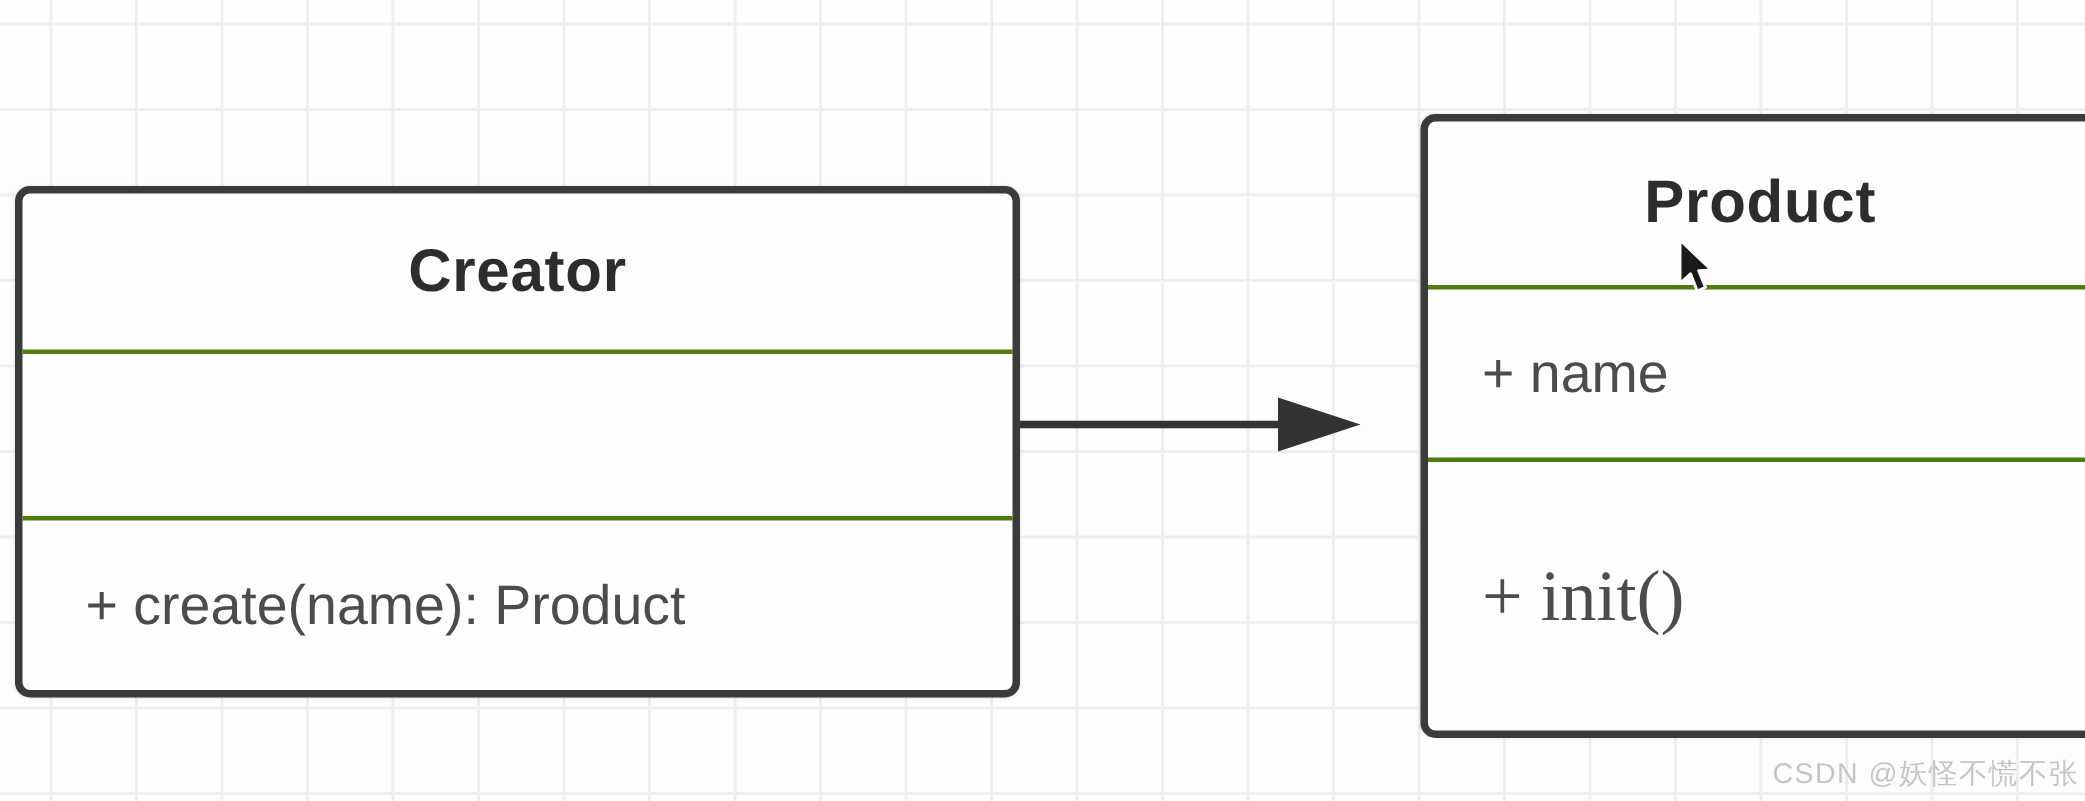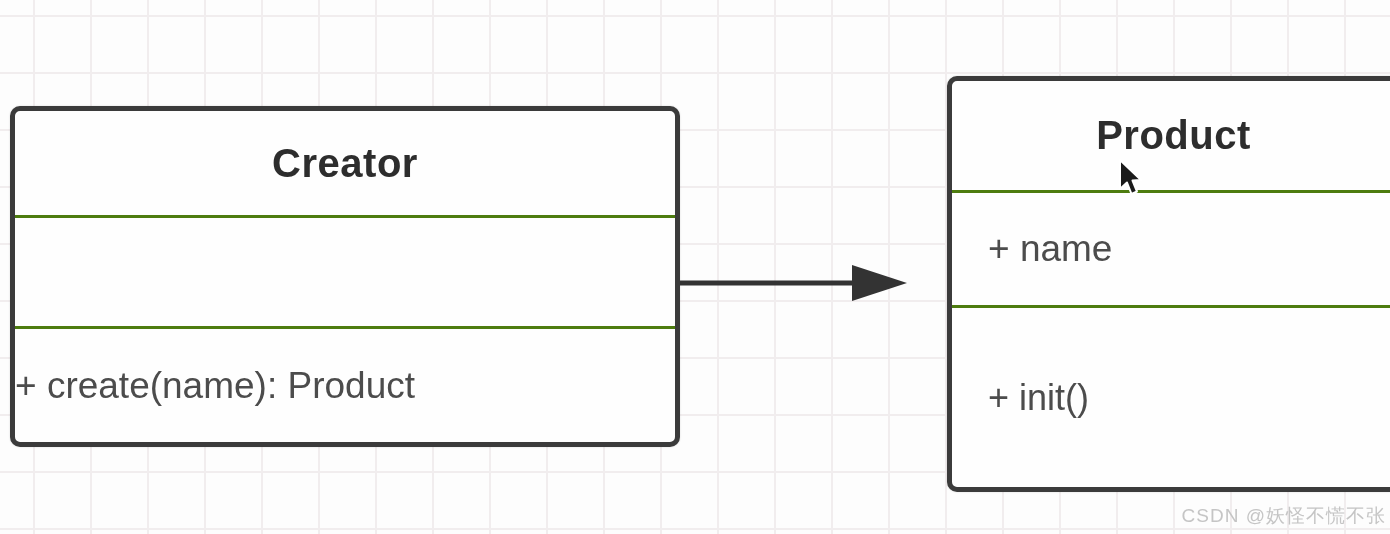--- a/index.html
+++ b/index.html
@@ -39,35 +39,35 @@
     font-weight: bold;
     font-size: 40px;
     letter-spacing: 0.5px;
     color: #2d2d2d;
   }
   .member {
     font-size: 37px;
     color: #4c4c4c;
     white-space: nowrap;
   }
-  .creator-box { left: 10px; top: 106px; width: 670px; height: 341px; }
+  .creator-box { left: 10px; top: 124px; width: 670px; height: 341px; }
   .creator-box .sec-title   { height: 104px; }
   .creator-box .sec-attrs   { height: 111px; }
-  .creator-box .sec-methods { height: 116px; }
+  .creator-box .sec-methods { height: 116px; padding-left: 42px; }
   .product-box { left: 907px; top: 76px; width: 453px; height: 416px; margin-left: 40px; }
   .product-box .sec-title   { height: 109px; }
   .product-box .sec-attrs   { height: 115px; padding-left: 36px; }
   .product-box .sec-methods {
     height: 182px;
     padding-left: 36px;
     flex-direction: column;
     align-items: flex-start;
     justify-content: center;
   }
-  .product-box .sec-methods .member { line-height: 60px; font-size: 36px; }
+  .product-box .sec-methods .member { line-height: 60px; font-size: 48px; font-family: Liberation Serif, serif; }
   .arrow-svg { position: absolute; left: 680px; top: 260px; }
   .cursor-svg { position: absolute; left: 1117px; top: 158px; }
   .watermark {
     position: absolute;
     right: 4px;
     bottom: 5px;
     font-size: 19px;
     color: #c5c5c5;
     letter-spacing: 1px;
   }

